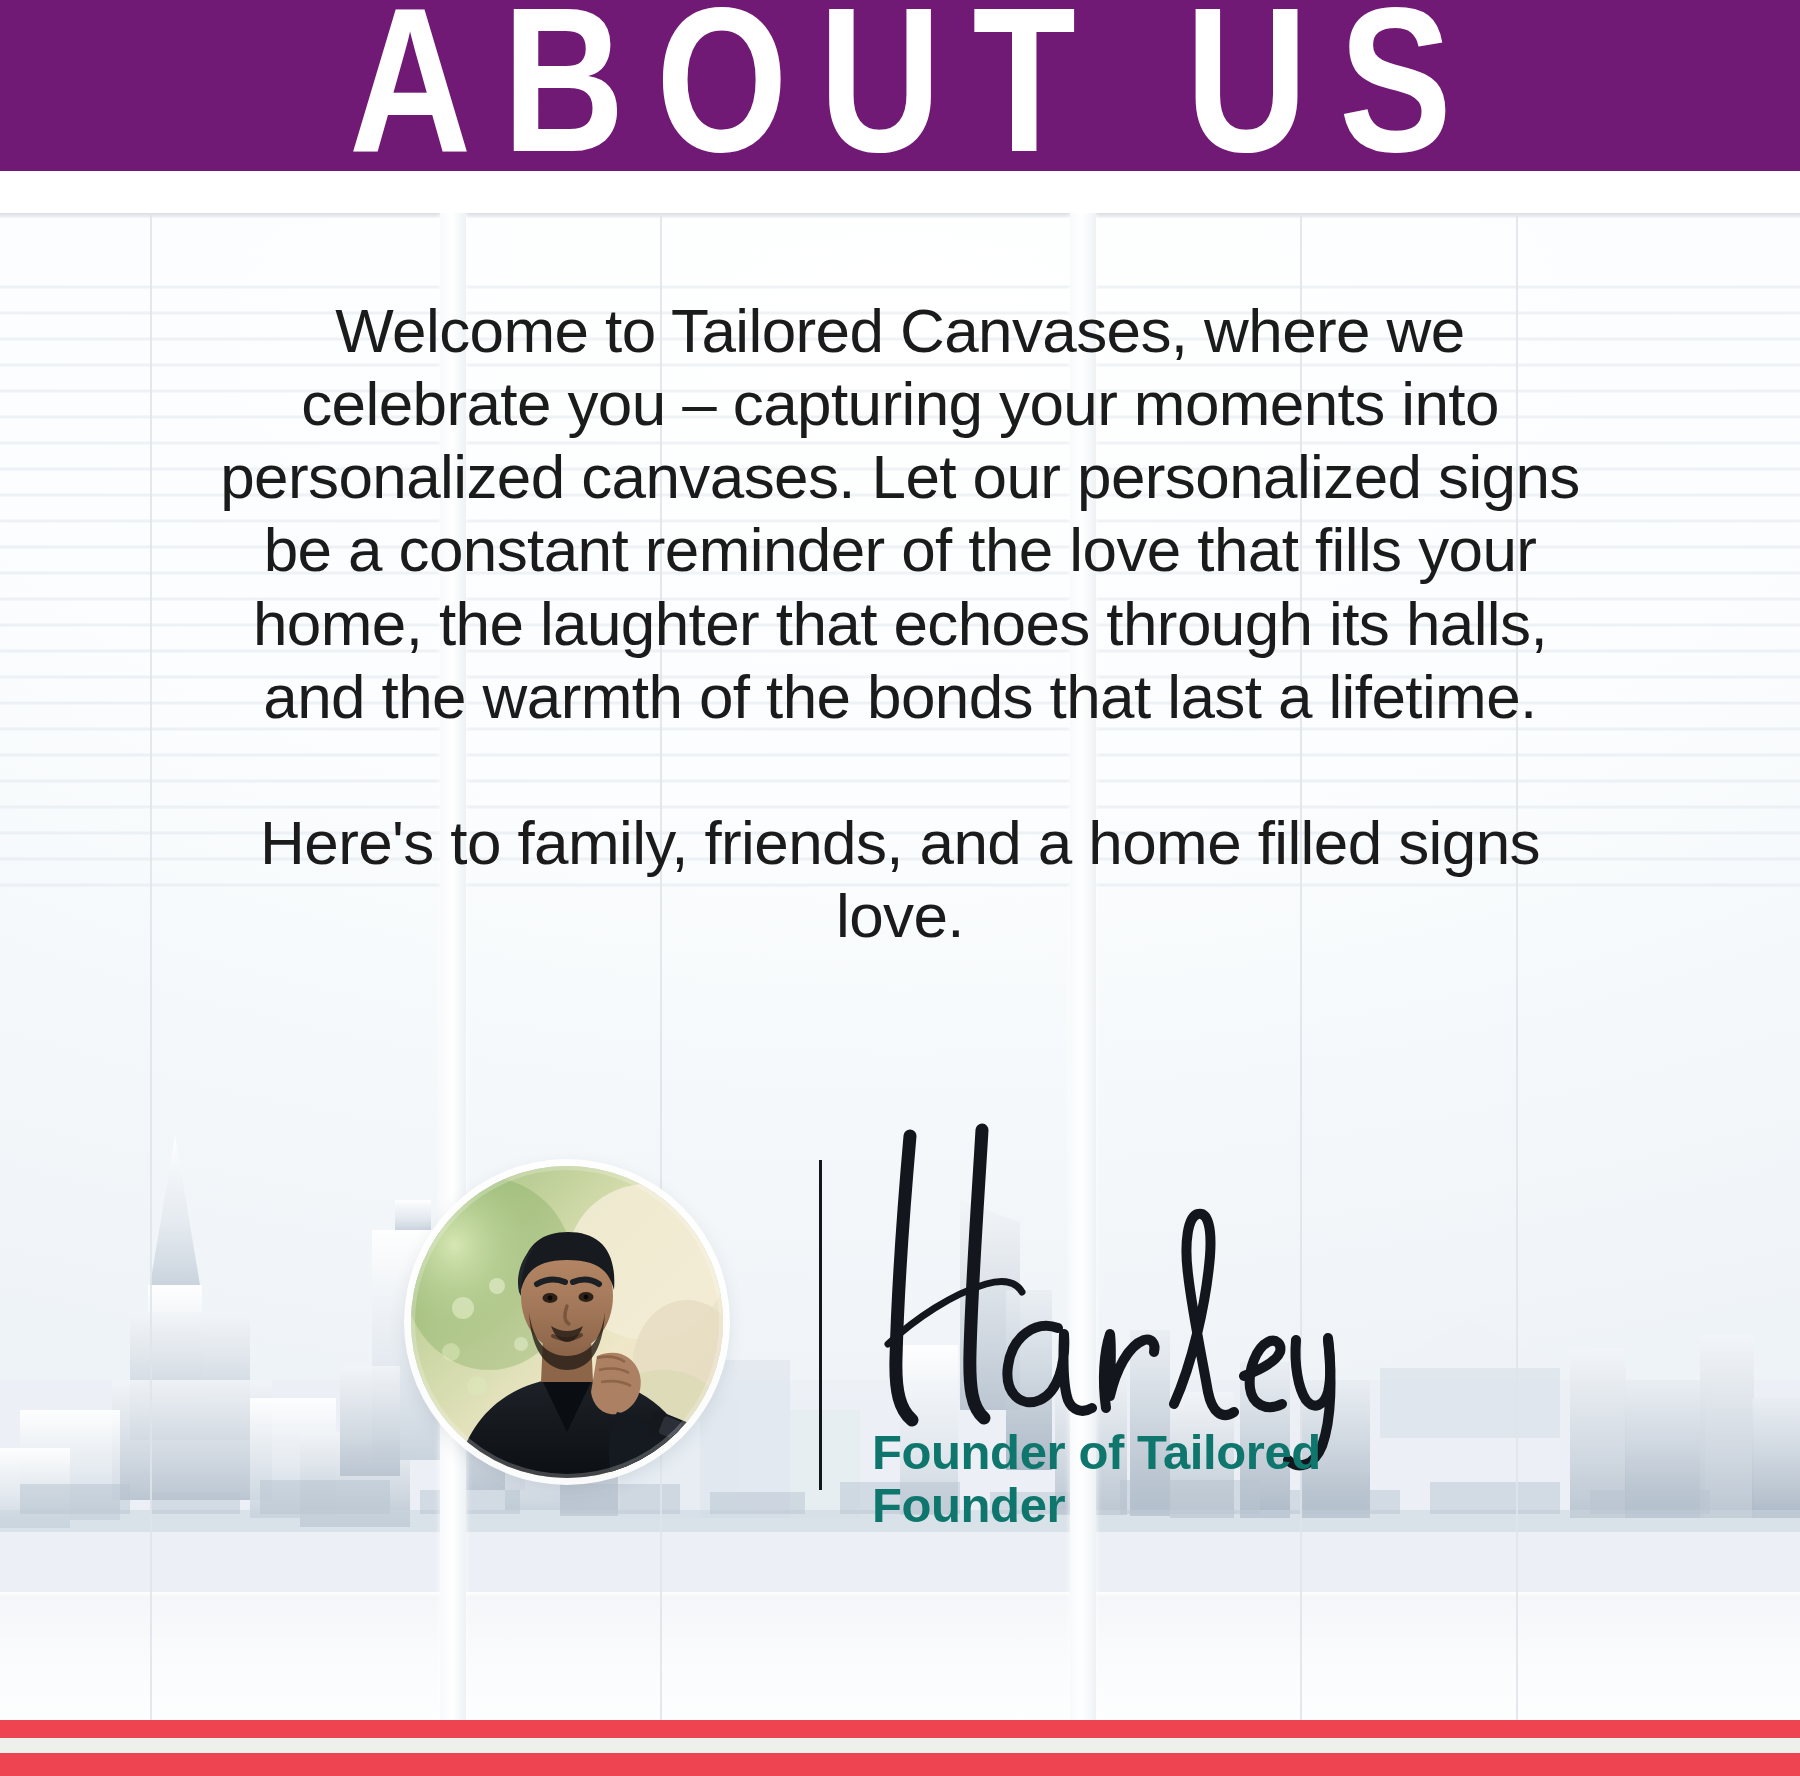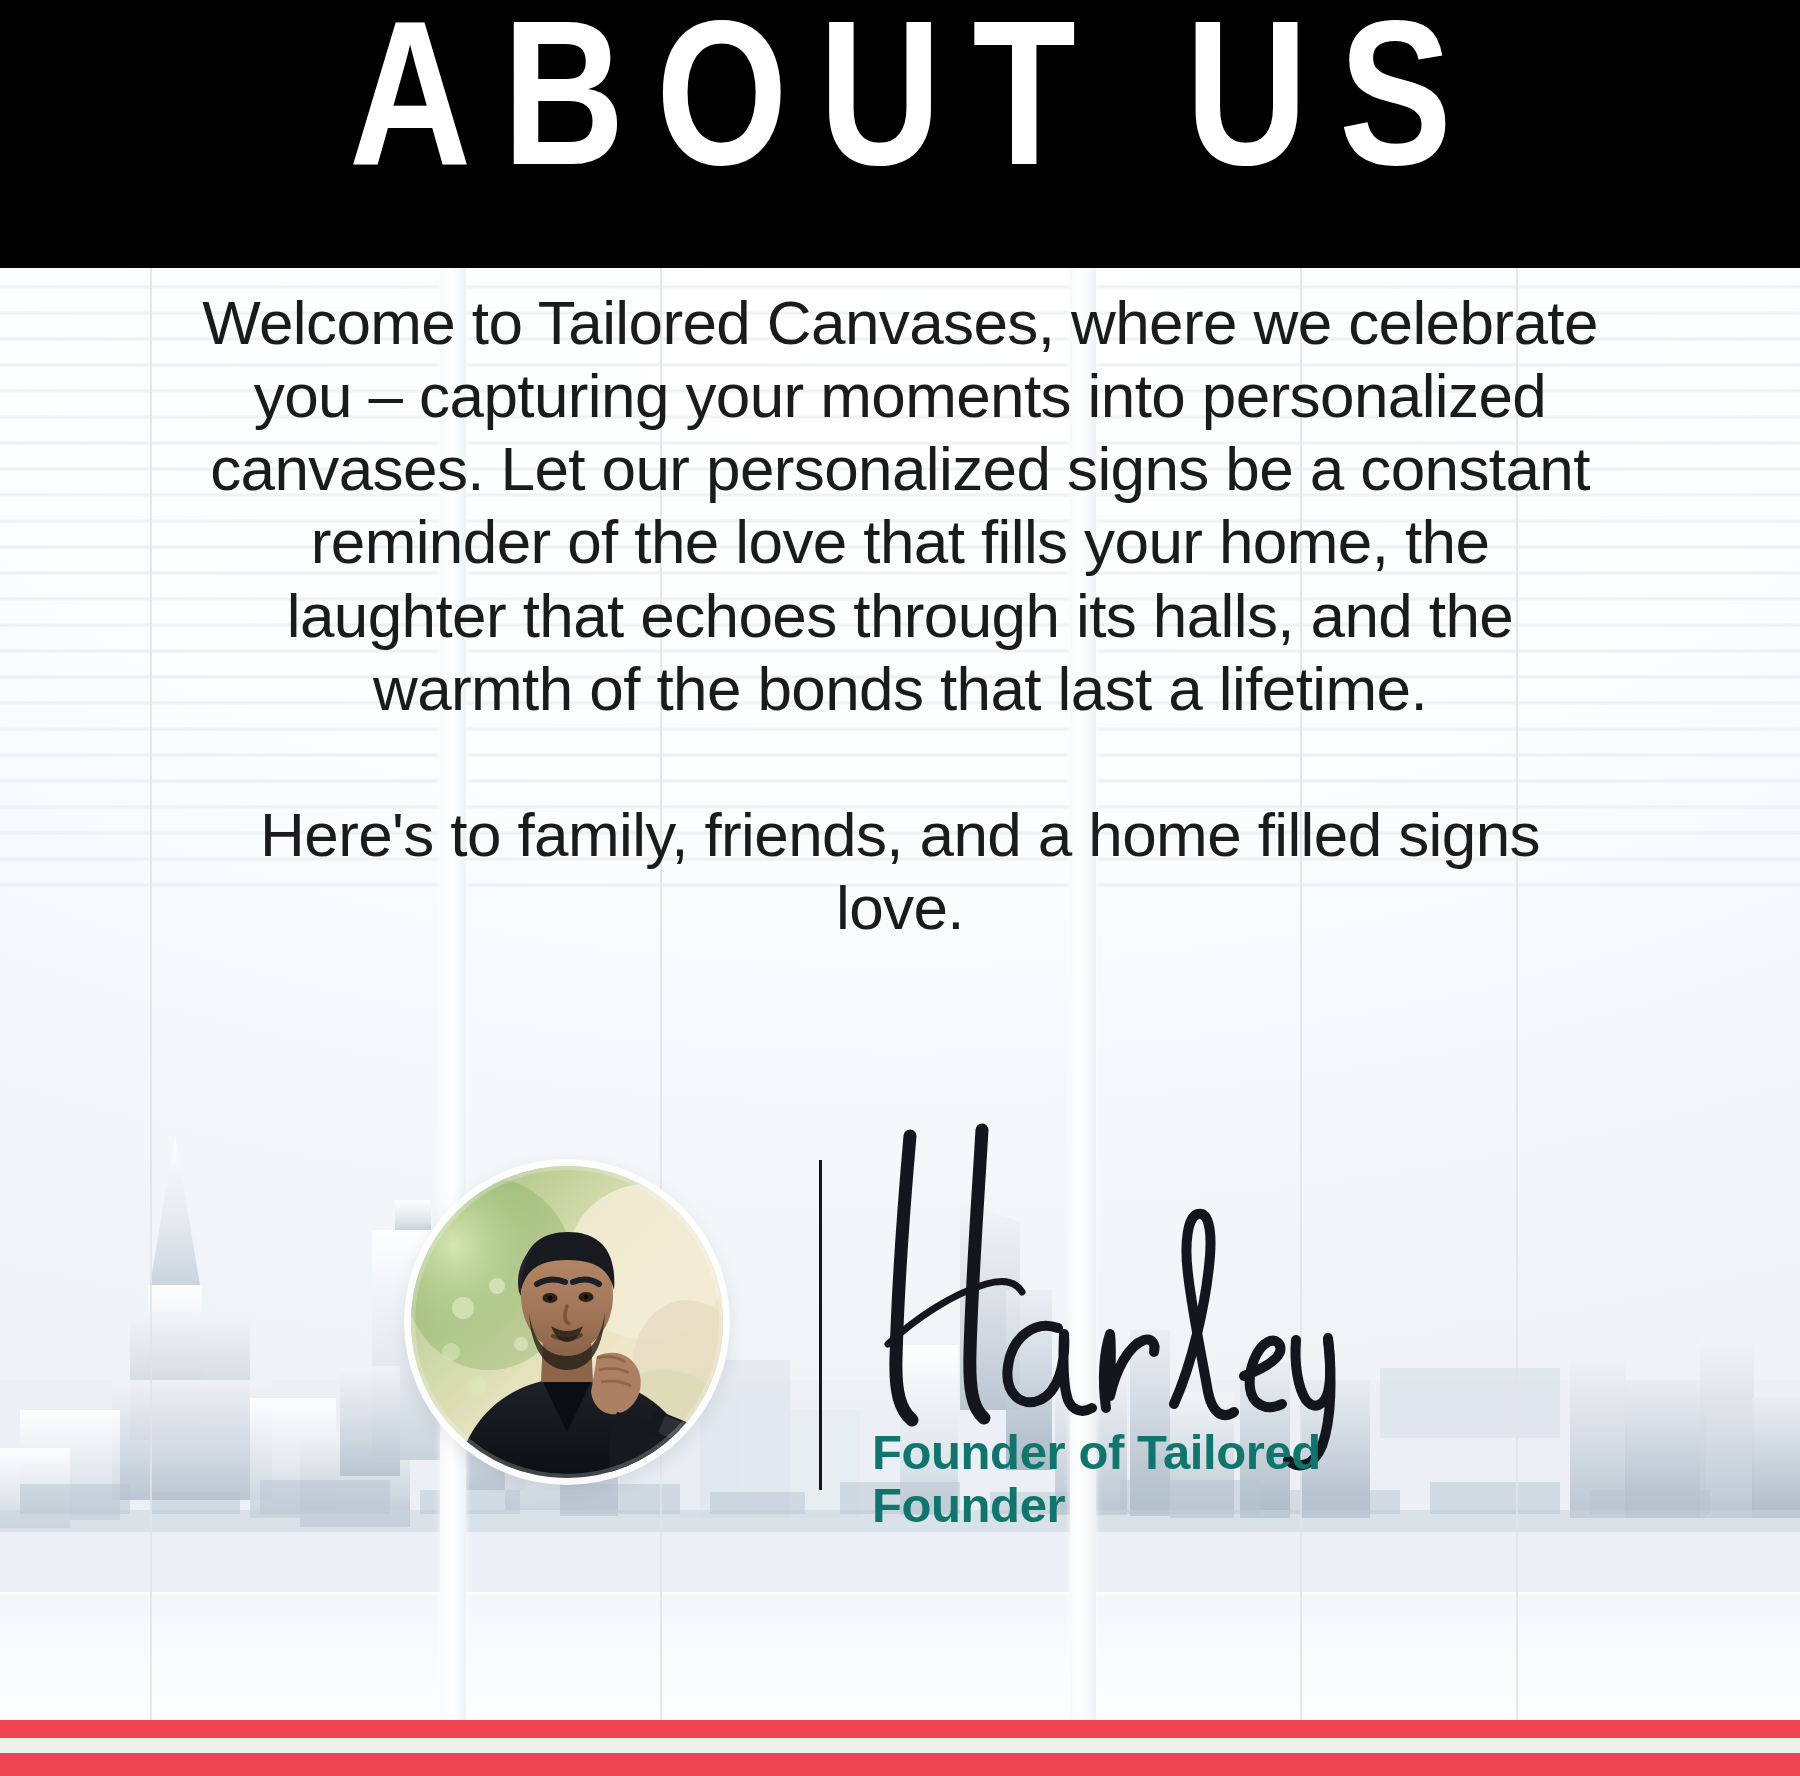--- a/index.html
+++ b/index.html
@@ -81,23 +81,23 @@
     background:linear-gradient(to bottom,#ffffff,#eceff3 60%,#dfe4ea);
     opacity:.95;
   }
   .floor {
     position:absolute; left:0; right:0; bottom:0; height:178px;
     background:linear-gradient(to bottom,#f4f6f9 0%, #fbfcfd 40%, #ffffff 100%);
   }
 
   
   .header-band {
-    position:absolute; left:0; top:0; width:1800px; height:268px;
-    background:#000000;
-    display:flex; align-items:flex-start; justify-content:center;
+    position:absolute; left:0; top:0; width:1800px; height:171px;
+    background:#701a75;
+    display:flex; align-items:flex-end; justify-content:center;
   }
   .header-title {
     color:#ffffff;
     font-family:"Liberation Sans", sans-serif;
     font-weight:700;
     font-size:184px;
     line-height:1;
     letter-spacing:34px;
     padding-left:34px;
     transform:scaleX(.92) scaleY(1.12);
@@ -110,21 +110,21 @@
     position:absolute;
     left:190px; right:190px; top:278px;
     text-align:center;
     color:#1b1b1b;
     font-family:"Liberation Sans", sans-serif;
     font-size:62px;
     line-height:1.18;
     font-weight:400;
     letter-spacing:-0.6px;
   }
-  .copy p { margin:8px; }
+  .copy p { margin:16px; }
   .copy p + p { margin-top:1.18em; }
 
   
   .founder {
     position:absolute;
     left:0; right:0; bottom:176px;
     height:470px;
   }
   .avatar {
     position:absolute;

